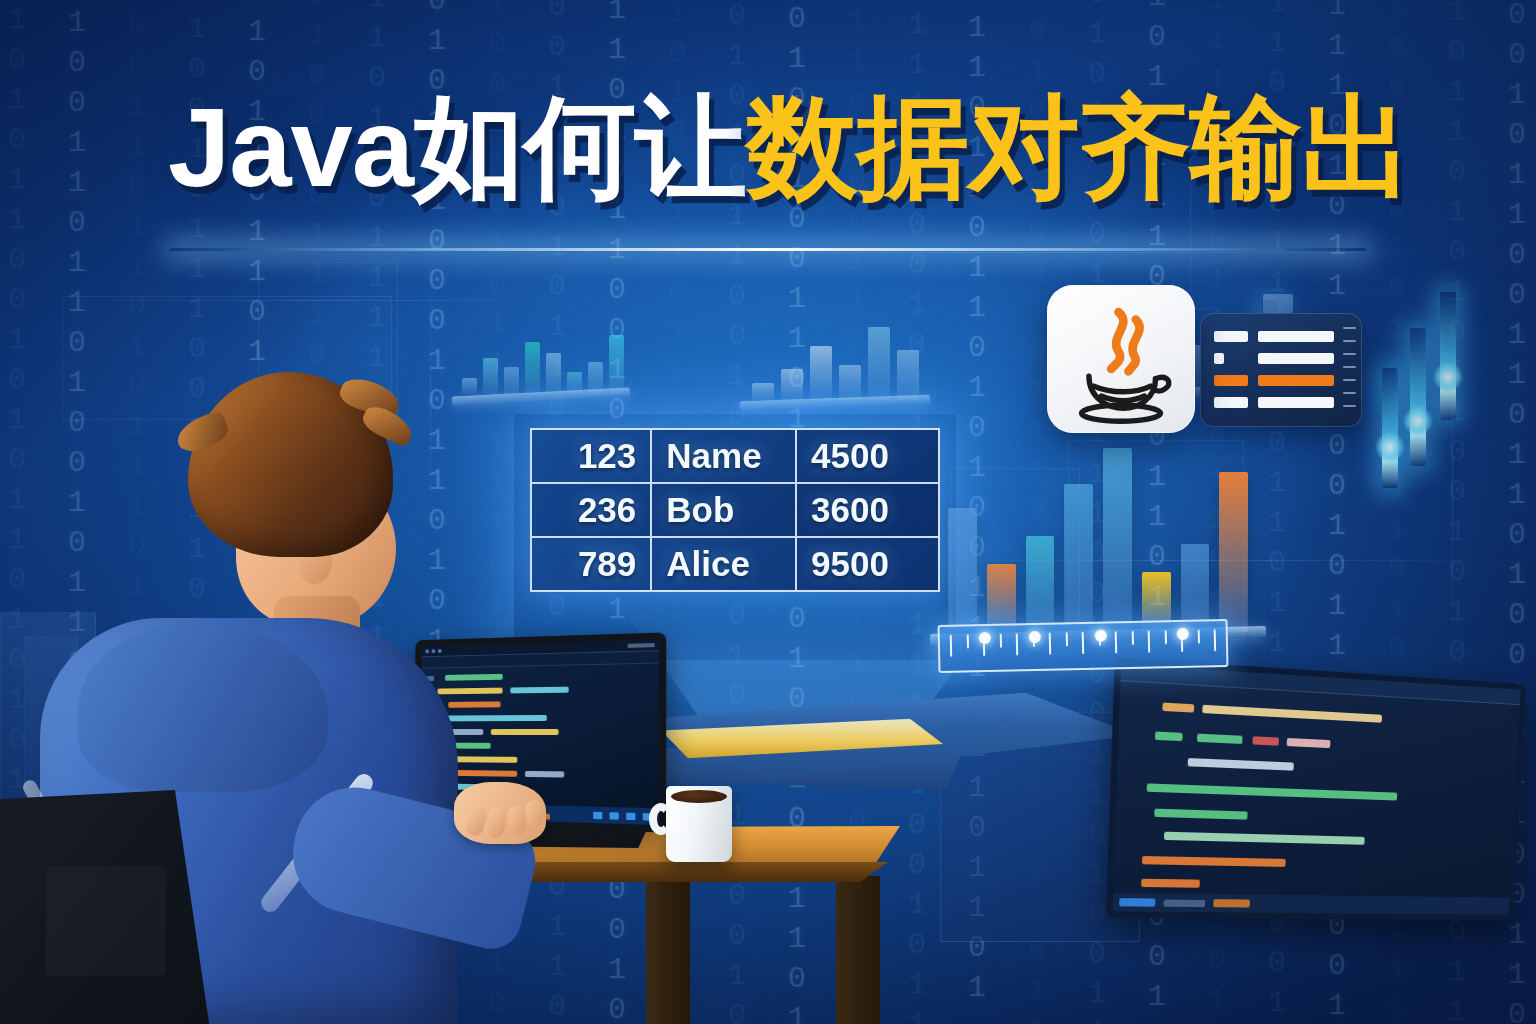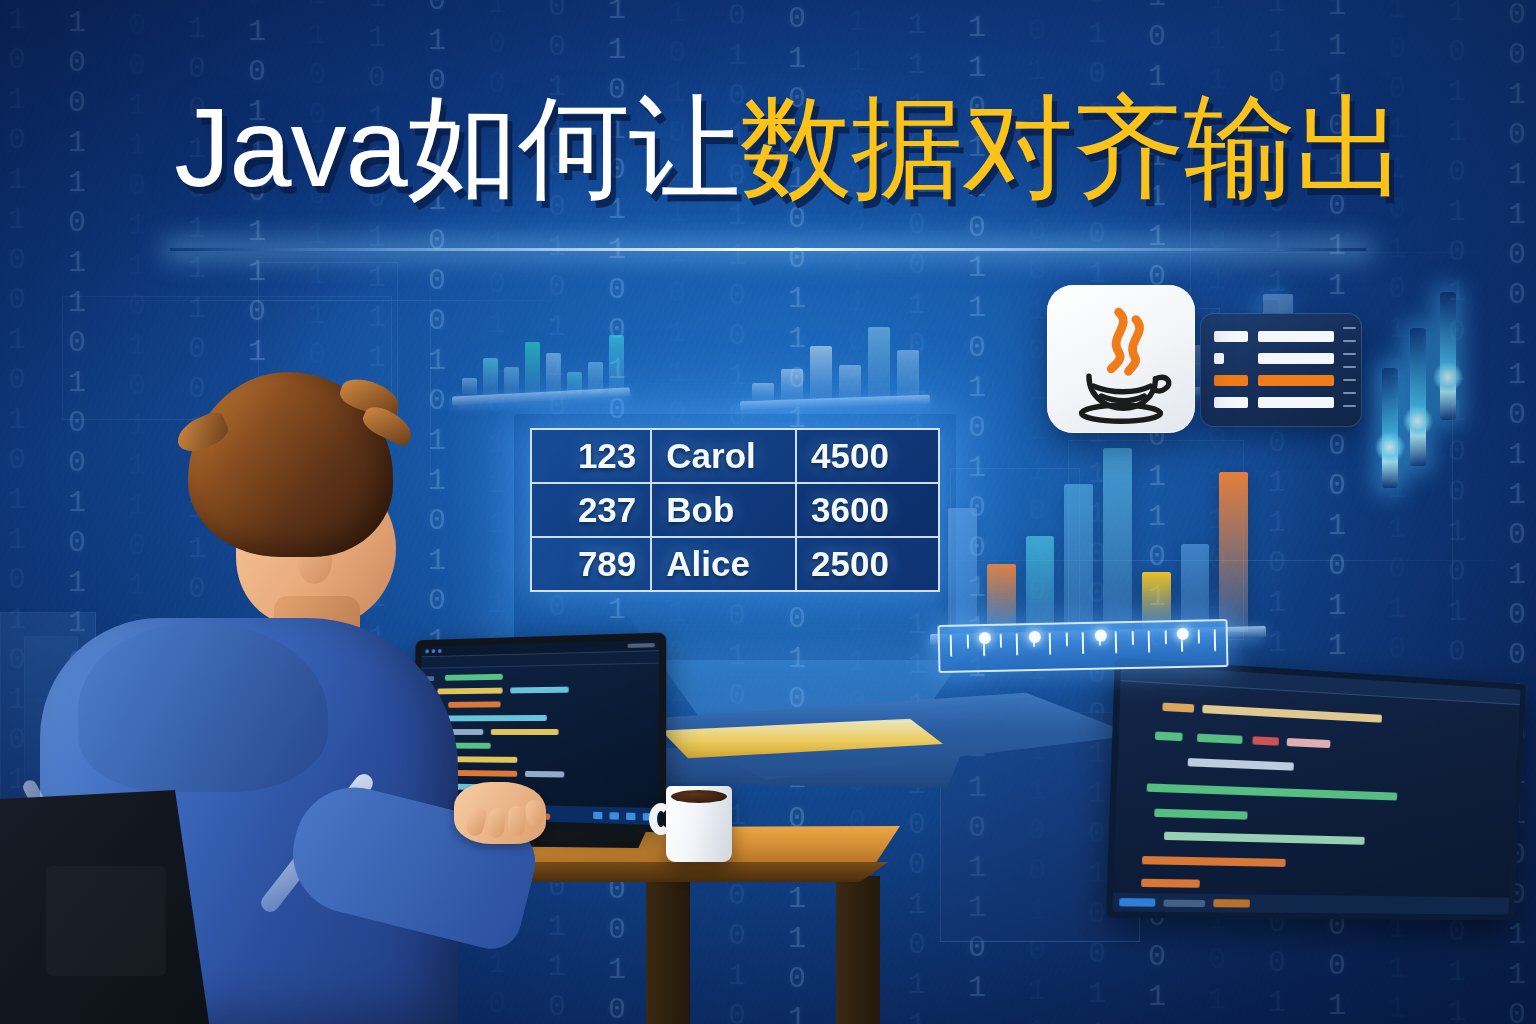--- a/index.html
+++ b/index.html
@@ -45,21 +45,21 @@
   
   .streak{position:absolute;width:16px;border-radius:3px;
     background:linear-gradient(180deg,rgba(70,200,255,0) 0%,rgba(80,210,255,.85) 55%,rgba(180,245,255,1) 78%,rgba(70,200,255,0) 100%);
     filter:blur(.4px);box-shadow:0 0 22px 7px rgba(70,190,255,.55);}
   .streak::after{content:"";position:absolute;left:-7px;bottom:22%;width:30px;height:30px;border-radius:6px;
     background:radial-gradient(circle,#eafcff 0%,rgba(120,225,255,.75) 45%,rgba(70,190,255,0) 72%);}
 
   
   .title-wrap{position:absolute;left:0;right:0;top:88px;text-align:center;z-index:40;}
   .title{
-    display:inline-block;font-size:112px;font-weight:normal;letter-spacing:-1px;
+    display:inline-block;font-size:112px;font-weight:bold;letter-spacing:-1px;
     line-height:1.08;white-space:nowrap;
     text-shadow:5px 7px 0 rgba(6,28,70,.78), 0 0 30px rgba(10,40,100,.6);
     margin-left:44px;
   }
   .t-white{color:#ffffff;}
   .t-gold{color:#fbc319;}
   .title-rule{
     position:absolute;left:170px;right:170px;top:248px;height:3px;z-index:40;
     background:linear-gradient(90deg,rgba(150,205,255,0) 0%,rgba(150,205,255,.55) 18%,#ffffff 50%,rgba(150,205,255,.55) 82%,rgba(150,205,255,0) 100%);
     box-shadow:0 0 26px 6px rgba(140,210,255,.55);
@@ -1049,32 +1049,32 @@
   <div class="plinth">
     <div class="plinth-side"></div>
     <div class="plinth-top"></div>
     <div class="plinth-emit"></div>
   </div>
 
   <div class="holo-glow"></div>
   <div class="holo-table">
     <div class="holo-row r0">
       <div class="holo-cell c-id">123</div>
-      <div class="holo-cell c-name">Carol</div>
+      <div class="holo-cell c-name">Name</div>
       <div class="holo-cell c-sales">4500</div>
     </div>
     <div class="holo-row r1">
-      <div class="holo-cell c-id">237</div>
+      <div class="holo-cell c-id">236</div>
       <div class="holo-cell c-name">Bob</div>
       <div class="holo-cell c-sales">3600</div>
     </div>
     <div class="holo-row r2">
       <div class="holo-cell c-id">789</div>
       <div class="holo-cell c-name">Alice</div>
-      <div class="holo-cell c-sales">2500</div>
+      <div class="holo-cell c-sales">9500</div>
     </div>
   </div>
 
   <div class="ruler" id="ruler">
       <div class="rtick" style="left: 10px; height: 22px;"></div>
       <div class="rtick" style="left: 26.5px; height: 14px;"></div>
       <div class="rtick" style="left: 43px; height: 22px;"></div>
       <div class="rtick" style="left: 59.5px; height: 14px;"></div>
       <div class="rtick" style="left: 76px; height: 22px;"></div>
       <div class="rtick" style="left: 92.5px; height: 14px;"></div>

